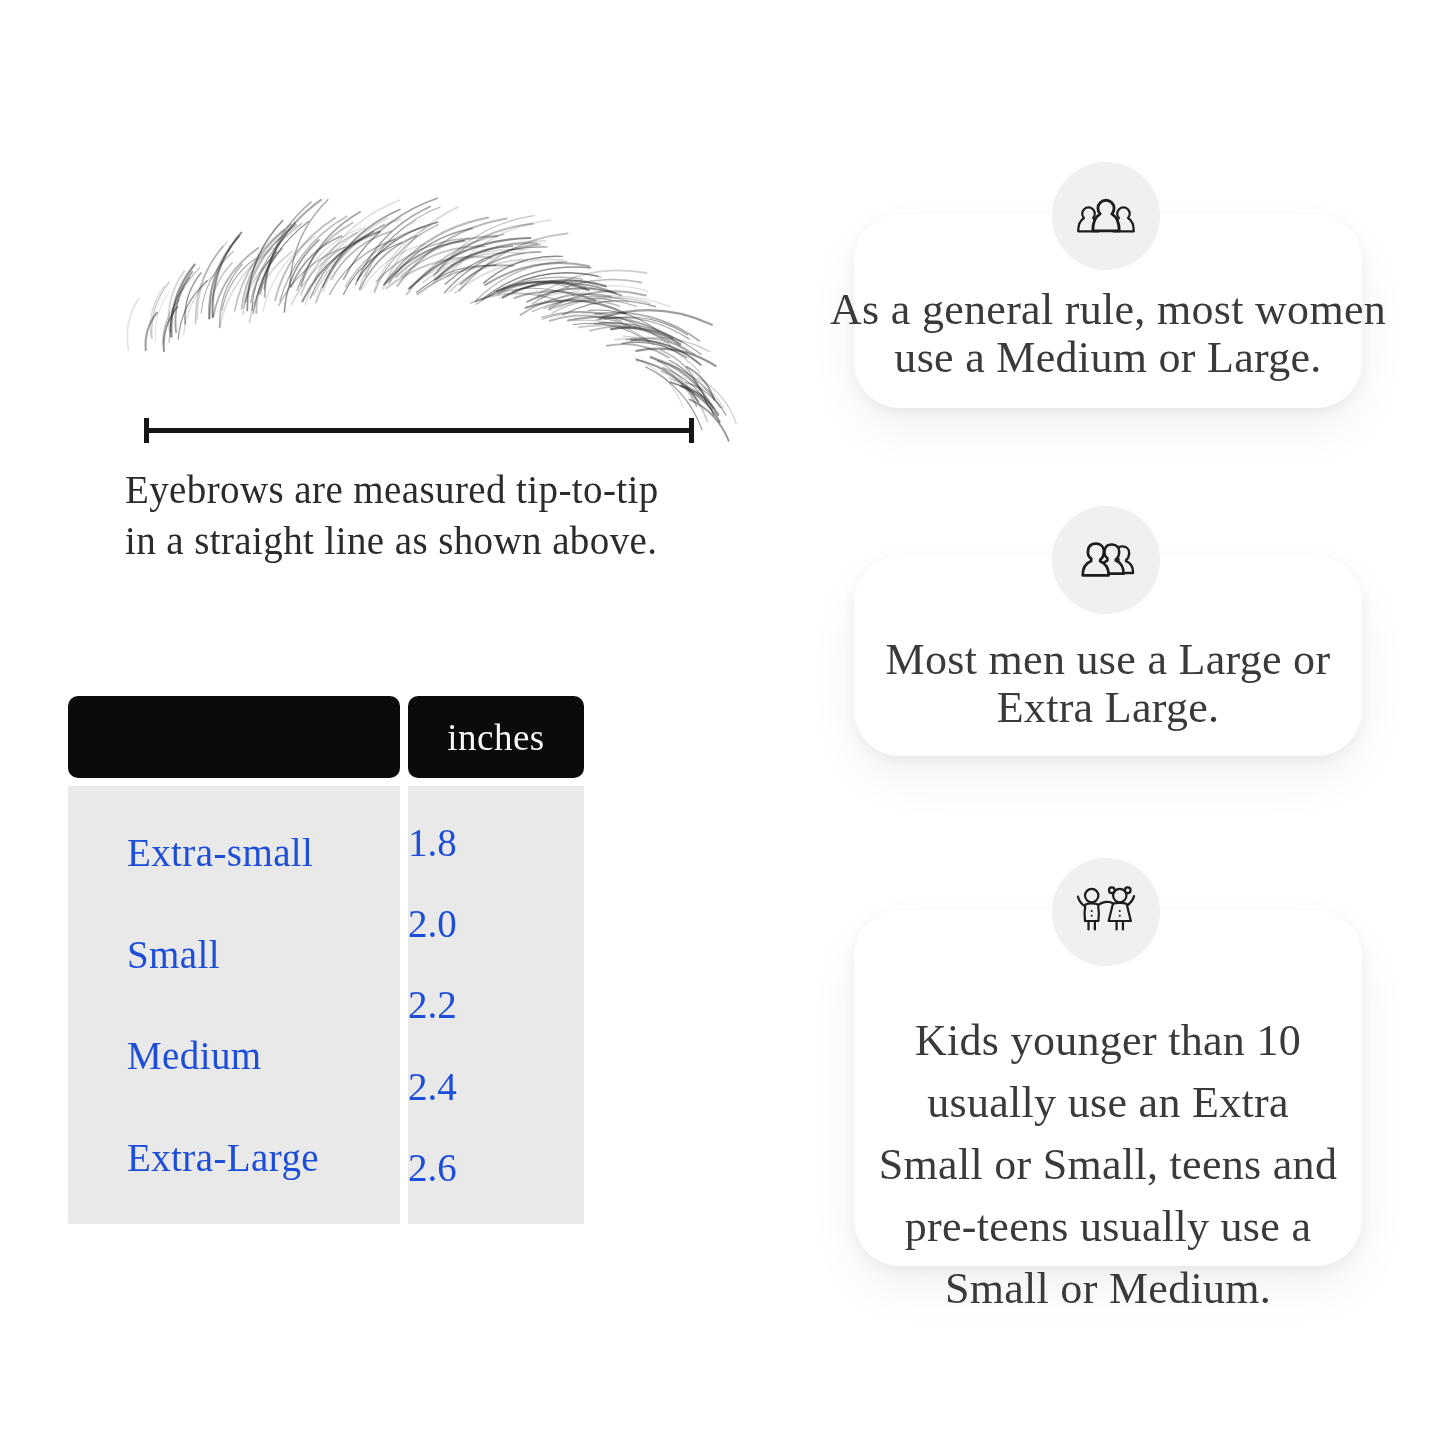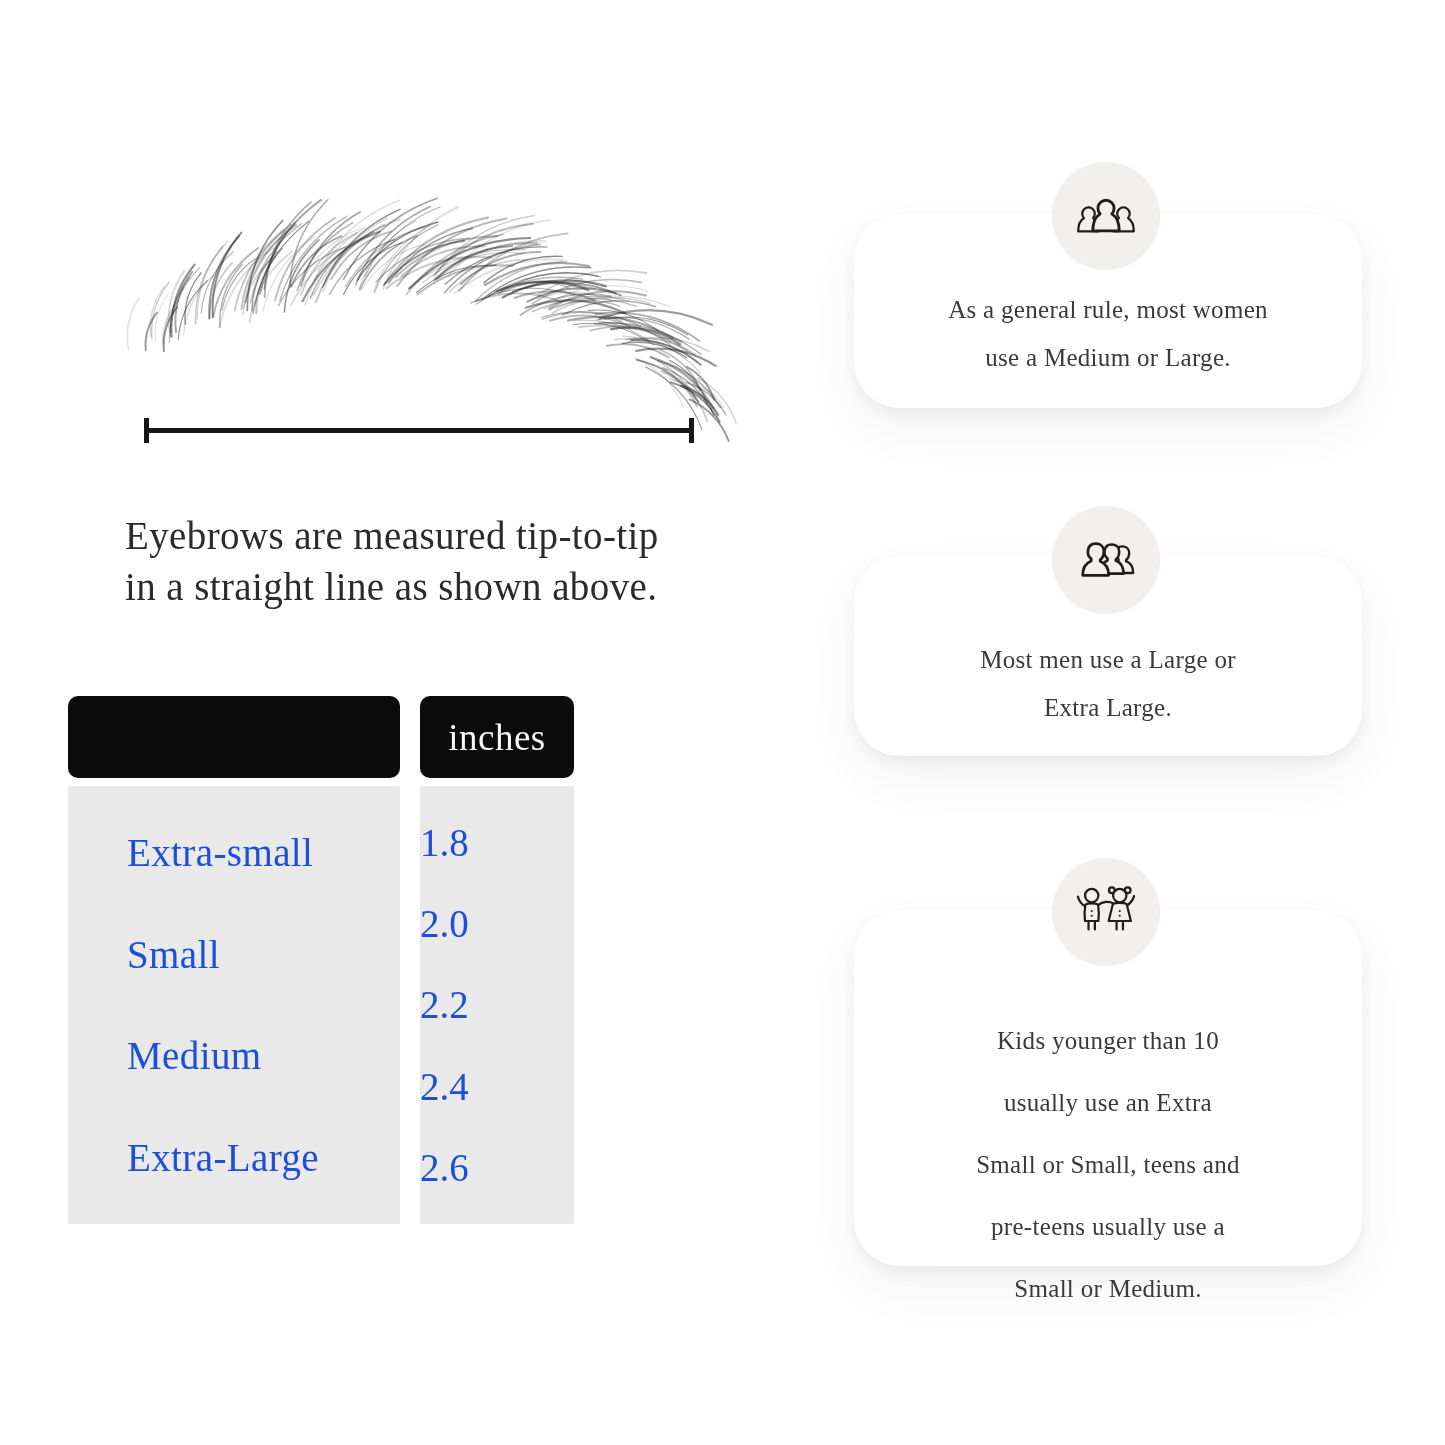--- a/index.html
+++ b/index.html
@@ -8,28 +8,28 @@
     font-family:"Liberation Serif","DejaVu Serif",serif;color:#2d2d2d;
   }
   
   .eyebrow-svg{position:absolute;left:118px;top:232px;width:590px;height:170px;overflow:visible;}
   .eyebrow-svg path{fill:none;stroke:#2a2a2a;stroke-linecap:round;}
   .ruler-line{position:absolute;left:146px;top:428px;width:546px;height:5px;background:#161616;}
   .ruler-tick{position:absolute;top:418px;width:5px;height:25px;background:#161616;}
   .ruler-tick.left{left:144px;}
   .ruler-tick.right{left:689px;}
   .caption{
-    position:absolute;left:125px;top:510px;width:640px;
+    position:absolute;left:125px;top:464px;width:640px;
     font-size:39px;line-height:51px;color:#2b2b2b;letter-spacing:.4px;
   }
   
   .size-table{position:absolute;left:68px;top:696px;width:706px;height:528px;}
   .t-col{position:absolute;top:0;height:100%;}
   .t-col.c0{left:0;width:332px;}
-  .t-col.c1{left:340px;width:154px;margin-left:12px;}
+  .t-col.c1{left:340px;width:176px;}
   .t-col.c2{left:526px;width:178px;}
   .t-head{
     height:82px;background:#0b0b0b;border-radius:10px;
     display:flex;align-items:center;justify-content:center;
     color:#f7f7f7;font-size:37px;letter-spacing:.5px;
   }
   .t-body{
     position:absolute;left:0;right:0;top:90px;bottom:0;background:#e9e9e9;border-radius:1px;
     display:flex;flex-direction:column;justify-content:space-around;
     padding:16px 0;box-sizing:border-box;font-size:39px;color:#1d4ed8;
@@ -39,21 +39,21 @@
   .t-cell.num{}
   
   .card{
     position:absolute;left:854px;width:508px;background:#ffffff;border-radius:46px;
     box-shadow:0 22px 50px rgba(0,0,0,.055),0 5px 14px rgba(0,0,0,.05);
     display:flex;flex-direction:column;align-items:center;box-sizing:border-box;
   }
   .card.c1{top:214px;height:194px;padding-top:72px;}
   .card.c2{top:556px;height:200px;padding-top:80px;}
   .card.c3{top:910px;height:356px;padding-top:92px;}
-  .card-line{font-size:25px;line-height:48px;color:#3a3a3a;text-align:center;letter-spacing:.3px;white-space:nowrap;}
+  .card-line{font-size:44px;line-height:48px;color:#3a3a3a;text-align:center;letter-spacing:.3px;white-space:nowrap;}
   .card.c3 .card-line{line-height:47px;margin-top:15px;}
   .icon-circle{
     position:absolute;width:108px;height:108px;border-radius:50%;background:#f1f0ee;
     left:1052px;display:flex;align-items:center;justify-content:center;z-index:3;
   }
   .icon-circle.i1{top:162px;}
   .icon-circle.i2{top:506px;}
   .icon-circle.i3{top:858px;}
   .icon-circle svg{width:72px;height:58px;}
 </style>

